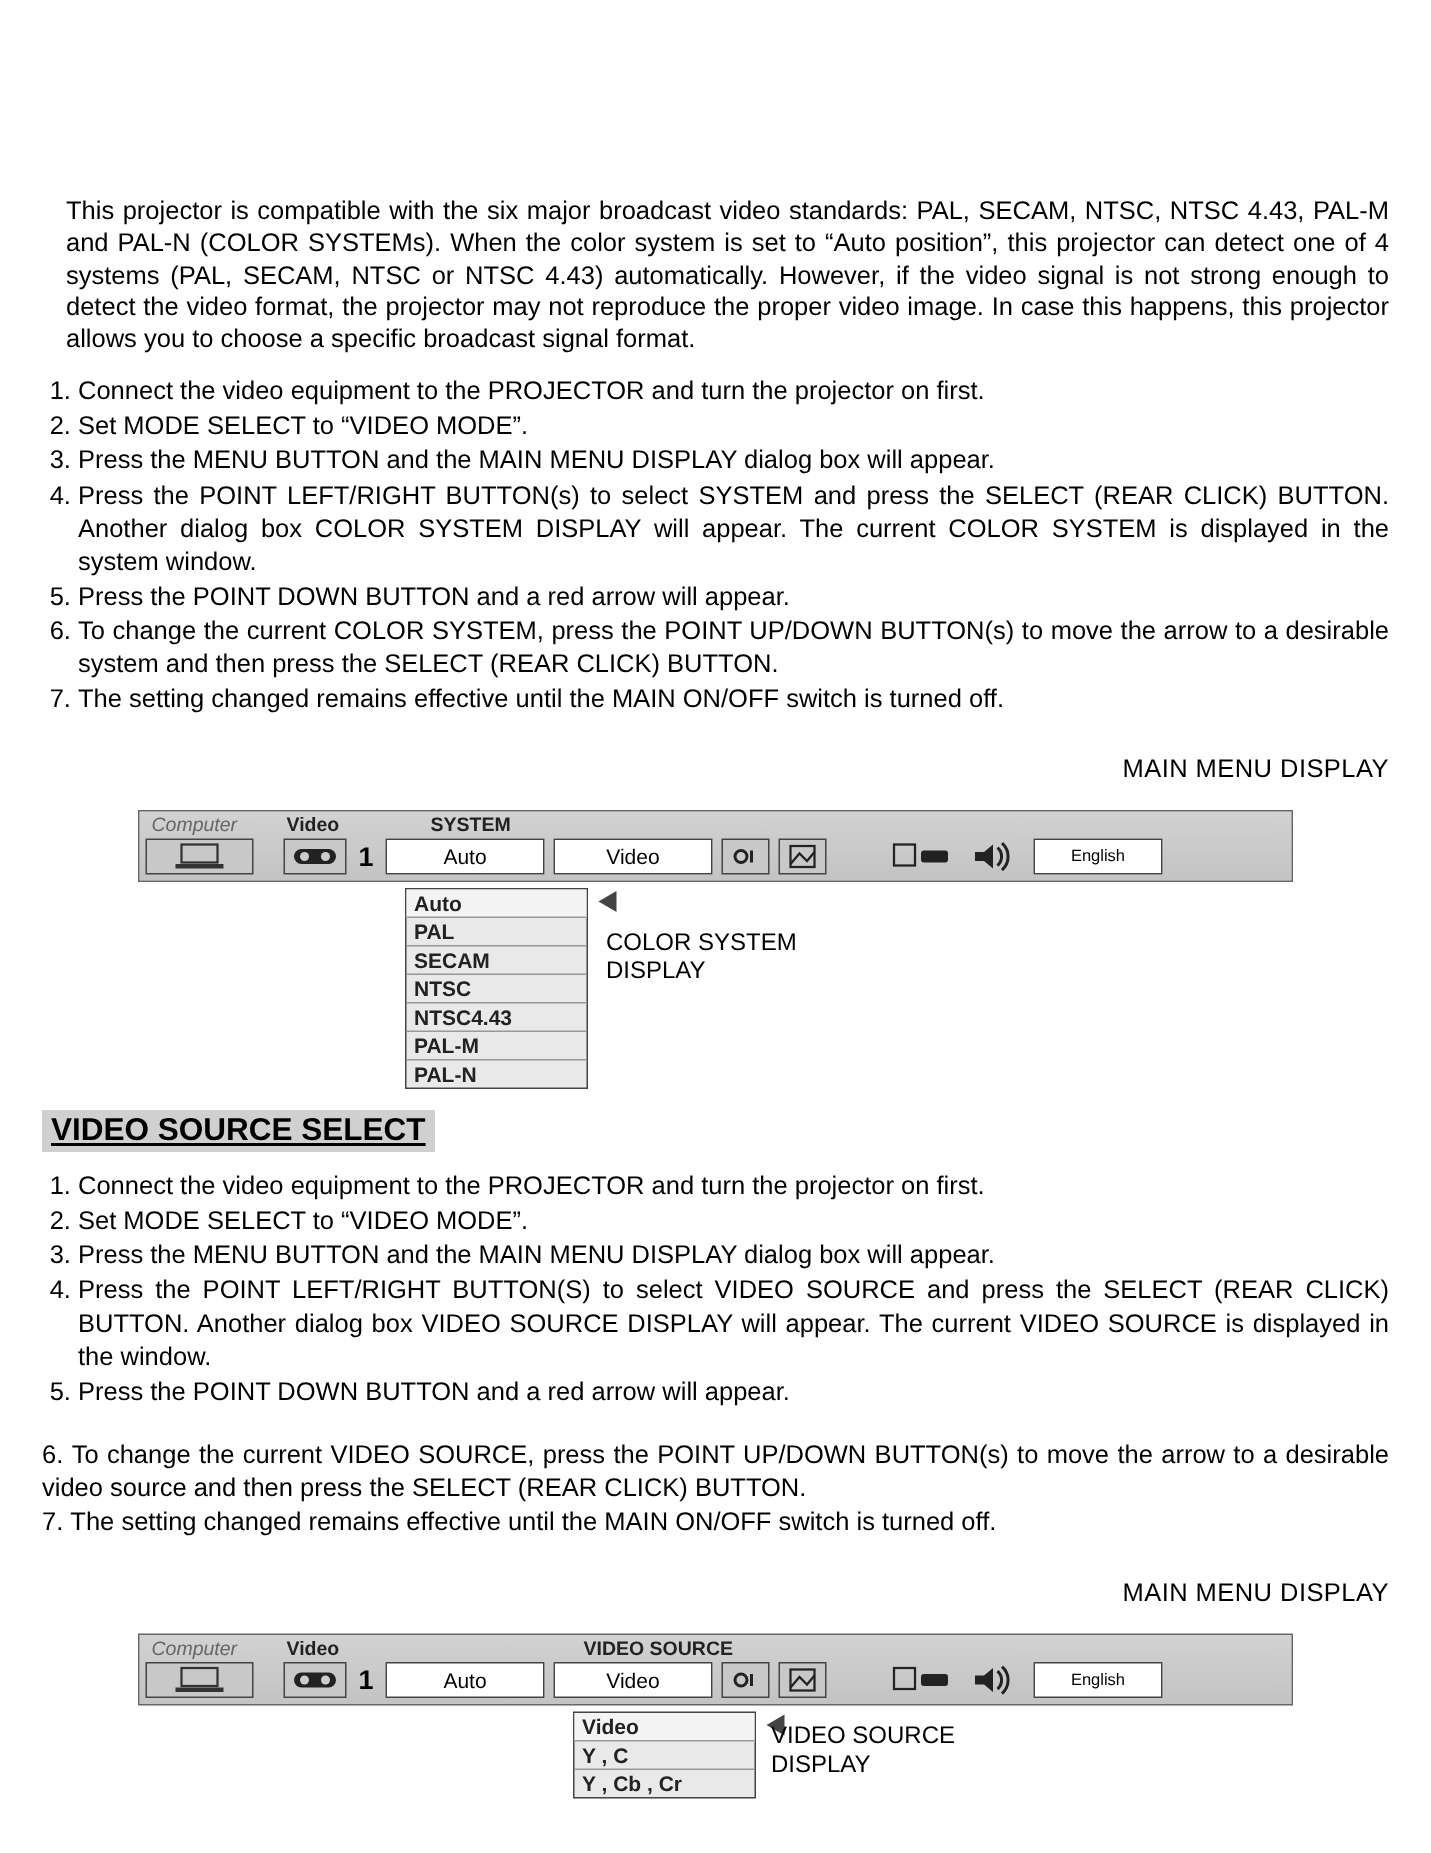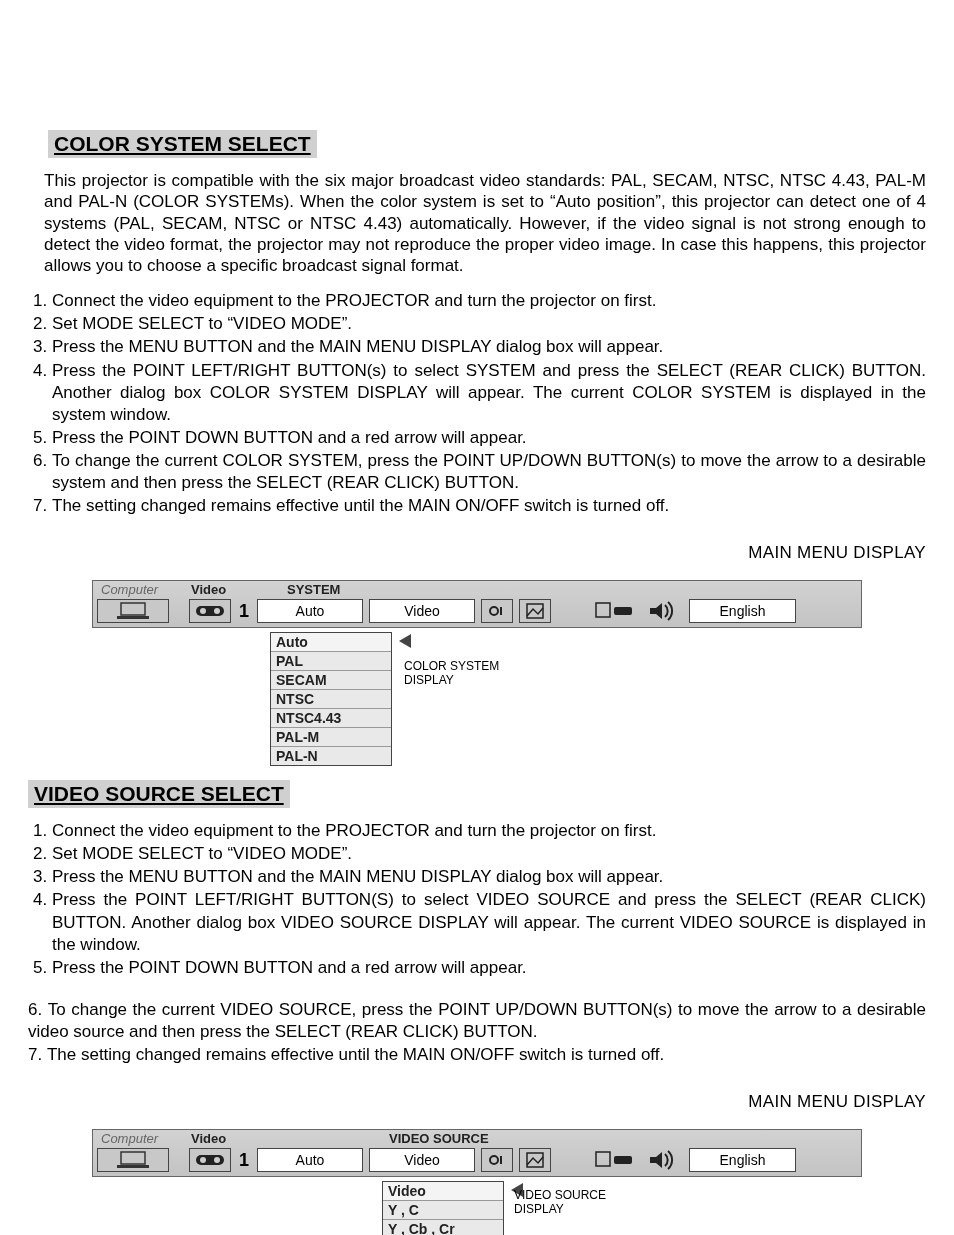--- a/index.html
+++ b/index.html
@@ -93,21 +93,21 @@
 
   .computer-icon { width:72px; }
   .video-icon    { width:42px; }
   .auto-field    { width:106px; }
   .video-field   { width:106px; }
   .adj-icon      { width:32px; }
   .pict-icon     { width:32px; }
   .gap1          { width:28px; border:none; background:transparent;}
   .proj-icon     { width:46px; }
   .sound-icon    { width:40px; }
-  .english-field { width:107px; font-size:14px;text-align:right; }
+  .english-field { width:86px; font-size:11px;text-align:right; }
 
   
   .dropdown {
     margin-top: 4px;
     margin-left: 178px;
     width: 120px;
     border: 1px solid #444;
     background: #e9e9e9;
     font-size: 14px;
   }
@@ -124,37 +124,36 @@
     position:absolute;
     right:-20px; top:1px;
     width:0;height:0;
     border-top:7px solid transparent;
     border-bottom:7px solid transparent;
     border-right:12px solid #444;
   }
 
   .side-label {
     position: absolute;
-    font-size: 12px;
+    font-size: 16px;
     line-height: 1.15;
   }
 
   .fig-wrap { position:relative;margin-top:17px; }
 
   
   svg { display:block; }
 
 </style>
 </head>
 <body>
 
 <div class="page">
 
   
-  <h2 class="section">COLOR SYSTEM SELECT</h2>
 
   <p class="intro">This projector is compatible with the six major broadcast video standards: PAL, SECAM, NTSC, NTSC 4.43, PAL-M and PAL-N (COLOR SYSTEMs). When the color system is set to “Auto position”, this projector can detect one of 4 systems (PAL, SECAM, NTSC or NTSC 4.43) automatically. However, if the video signal is not strong enough to detect the video format, the projector may not reproduce the proper video image. In case this happens, this projector allows you to choose a specific broadcast signal format.</p>
 
   <ol class="steps">
     <li class="tight">Connect the video equipment to the PROJECTOR and turn the projector on first.</li>
     <li class="tight">Set MODE SELECT to “VIDEO MODE”.</li>
     <li class="tight">Press the MENU BUTTON and the MAIN MENU DISPLAY dialog box will appear.</li>
     <li>Press the POINT LEFT/RIGHT BUTTON(s) to select SYSTEM and press the SELECT (REAR CLICK) BUTTON. Another dialog box COLOR SYSTEM DISPLAY will appear. The current COLOR SYSTEM is displayed in the system window.</li>
     <li class="tight">Press the POINT DOWN BUTTON and a red arrow will appear.</li>
     <li>To change the current COLOR SYSTEM, press the POINT UP/DOWN BUTTON(s) to move the arrow to a desirable system and then press the SELECT (REAR CLICK) BUTTON.</li>

